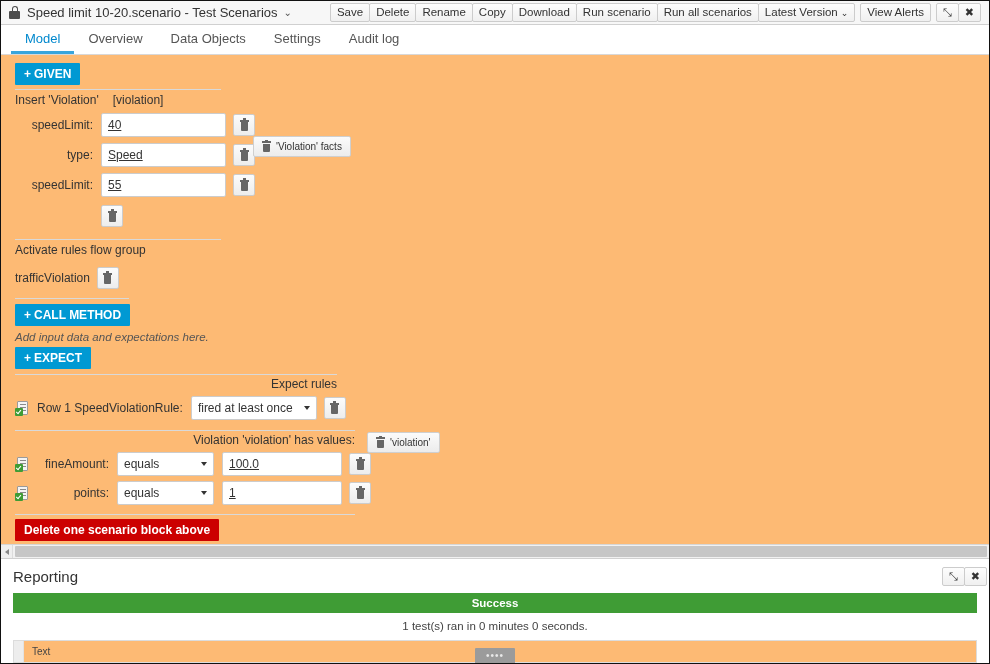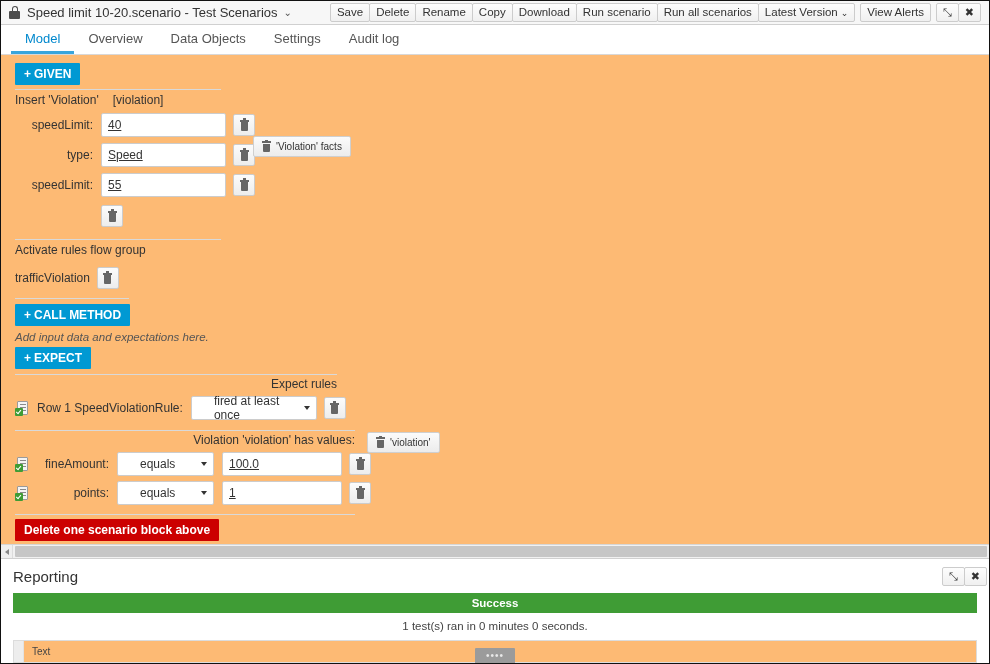--- a/index.html
+++ b/index.html
@@ -163,21 +163,21 @@
   }
   .rule-icon .sheet { position: absolute; left: 2px; top: 0; width: 11px; height: 14px; background: #f4f4f4; border: 1px solid #9a9a9a; border-radius: 1px; }
   .rule-icon .lines { position: absolute; left: 5px; top: 3px; width: 6px; height: 1px; background: #8a8a8a; box-shadow: 0 3px 0 #8a8a8a, 0 6px 0 #8a8a8a; }
   .rule-icon .chk { position: absolute; left: 0; bottom: 0; width: 8px; height: 8px; background: #3f9c35; border-radius: 1px; }
   .rule-icon .chk:after { content: ""; position: absolute; left: 1.6px; top: 1px; width: 2.4px; height: 4px; border: solid #fff; border-width: 0 1.4px 1.4px 0; transform: rotate(40deg); }
 
   .sel {
     height: 24px; border: 1px solid #ccc; border-radius: 2px;
     background: #fff; font-size: 12px; color: #333;
     display: inline-flex; align-items: center;
-    padding: 0 22px; position: relative; cursor: pointer;
+    padding: 0 6px; position: relative; cursor: pointer;
   }
   .sel .arrow {
     position: absolute; right: 6px; top: 50%; margin-top: -2px;
     width: 0; height: 0;
     border-left: 3.5px solid transparent;
     border-right: 3.5px solid transparent;
     border-top: 4.5px solid #333;
   }
 
   

